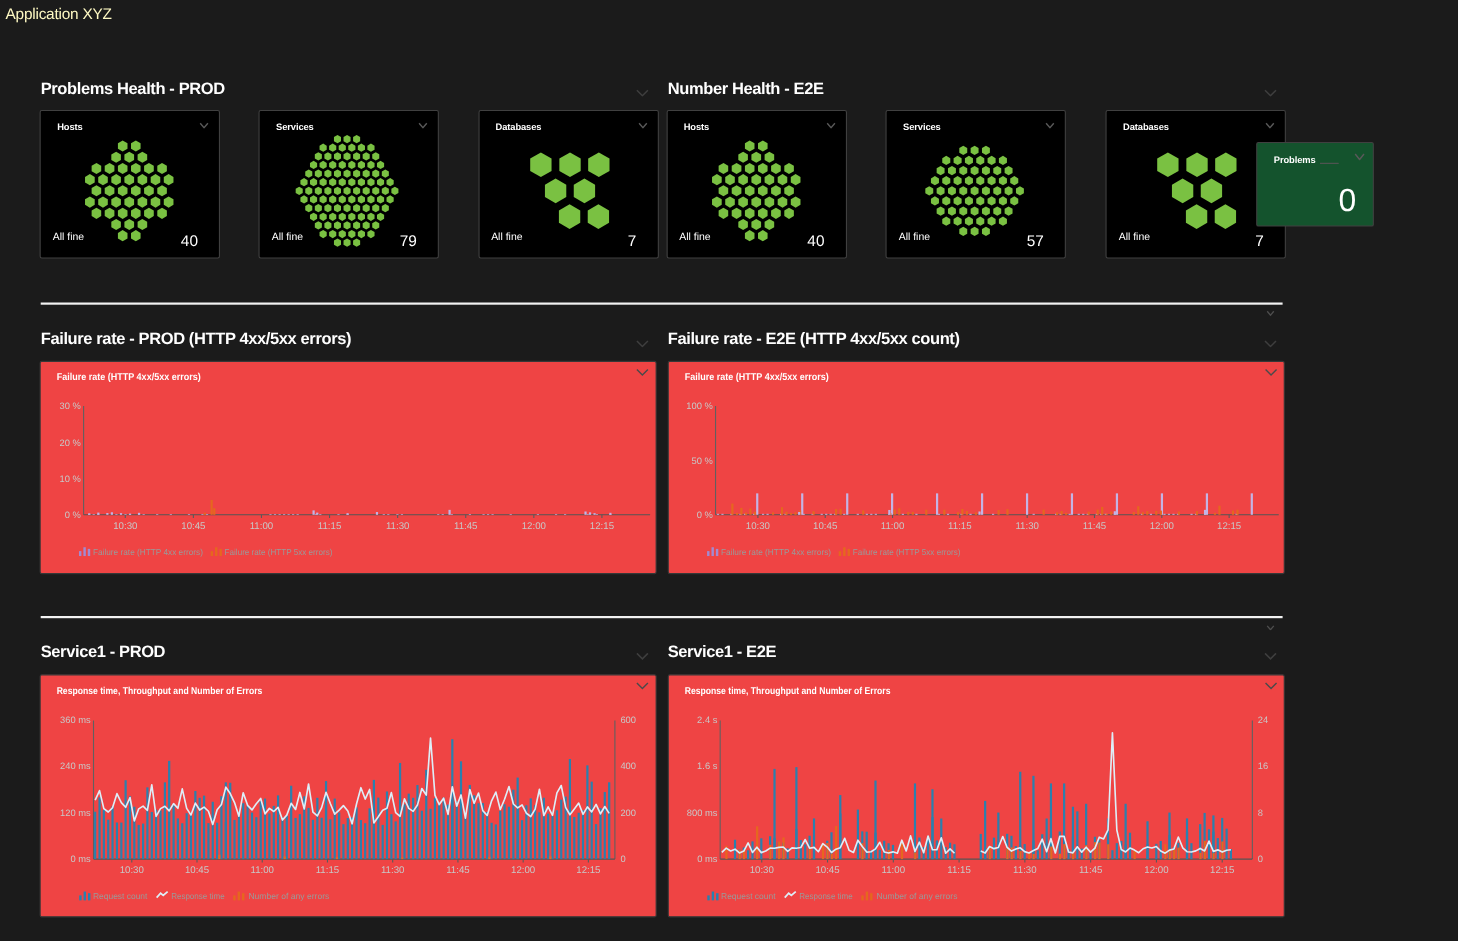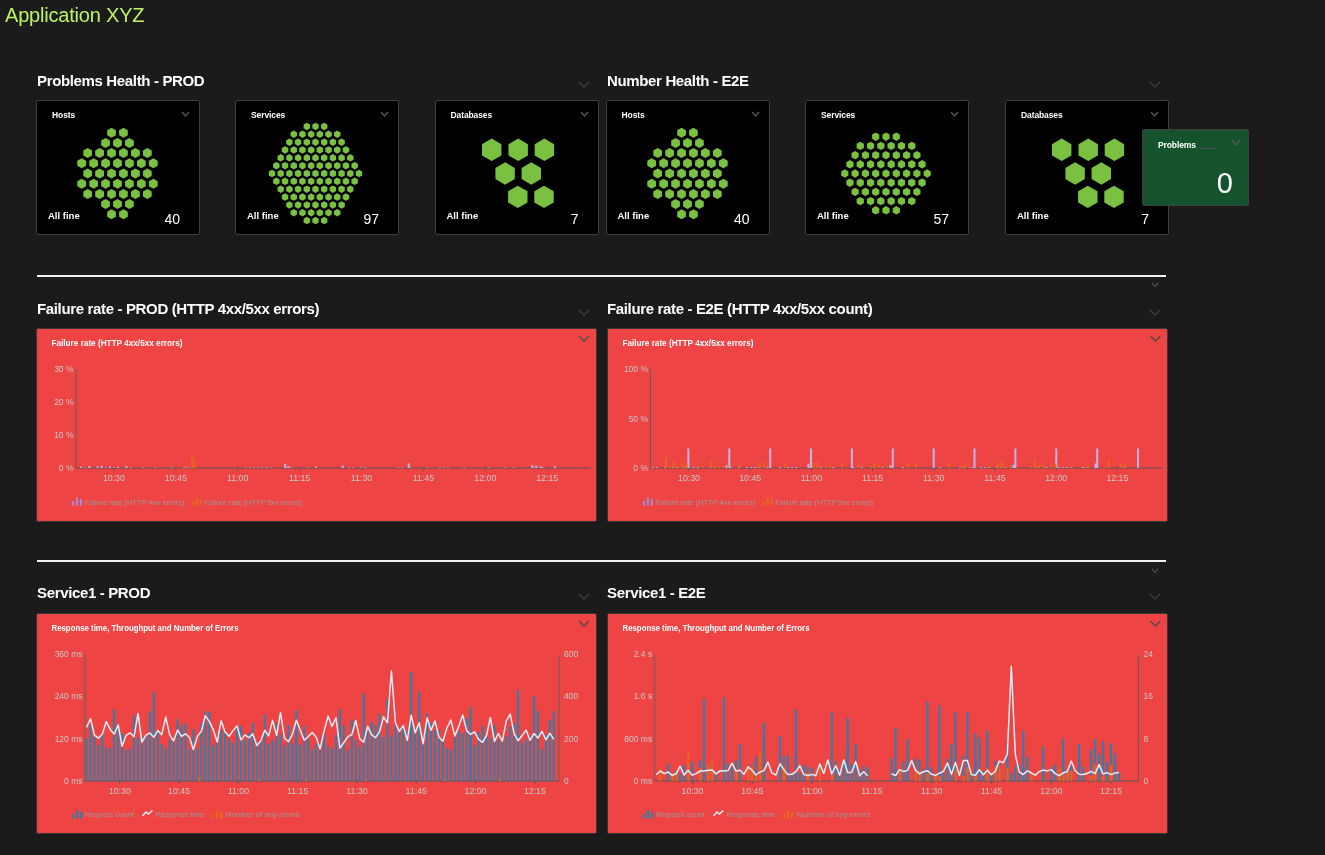--- a/index.html
+++ b/index.html
@@ -1,25 +1,25 @@
 <!DOCTYPE html>
 <html><head><meta charset="utf-8"><style>
 *{margin:0;padding:0;box-sizing:border-box}
 html,body{width:1325px;height:855px;background:#1b1b1b;font-family:"Liberation Sans",sans-serif;overflow:hidden}
 body{position:relative}
 .abs{position:absolute}
 .tile{position:absolute;background:#000000;border:1px solid #404040;border-radius:2px}
 .panel{position:absolute;background:#ef4444;border:1px solid #373737;border-radius:2px}
 .ttitle{position:absolute;left:15px;top:9px;font-size:8.5px;font-weight:bold;color:#fff;letter-spacing:-0.1px}
-.allfine{position:absolute;left:11px;bottom:13px;font-size:9.5px;font-weight:bold;color:#fff}
+.allfine{position:absolute;left:11px;bottom:13px;font-size:9.5px;font-weight:normal;color:#fff}
 .num{position:absolute;right:19px;bottom:7.5px;font-size:14px;color:#fff}
 .shead{position:absolute;font-size:15px;font-weight:bold;color:#fff;letter-spacing:-0.35px}
 .sep{position:absolute;height:2px;background:#f2f2f2}
 </style></head><body>
-<div class="abs" style="left:5px;top:4px;font-size:20px;color:#bef264;letter-spacing:-0.2px">Application XYZ</div>
+<div class="abs" style="left:5px;top:4px;font-size:14px;color:#fef9c3;letter-spacing:-0.2px">Application XYZ</div>
 <div class="shead" style="left:37px;top:72px">Problems Health - PROD</div>
 <div class="shead" style="left:607px;top:72px">Number Health - E2E</div>
 <svg style="position:absolute;left:578px;top:81px" width="12" height="7">
     <polyline points="1,1 6.0,6 11,1" fill="none" stroke="#3e3e3e" stroke-width="1.4"></polyline>
   </svg>
 <svg style="position:absolute;left:1149px;top:81px" width="12" height="7">
     <polyline points="1,1 6.0,6 11,1" fill="none" stroke="#3e3e3e" stroke-width="1.4"></polyline>
   </svg>
 <div class="tile" style="left:36px;top:100px;width:164px;height:135px">
     <div class="ttitle">Hosts</div>
@@ -171,21 +171,21 @@
       <polygon points="79.5,21.7 82.7,23.5 82.7,27.3 79.5,29.2 76.3,27.3 76.3,23.5" fill="#7ac142"></polygon>
       <polygon points="79.5,115.8 82.7,117.7 82.7,121.5 79.5,123.3 76.3,121.5 76.3,117.7" fill="#7ac142"></polygon>
       <polygon points="70.8,21.7 74.0,23.5 74.0,27.3 70.8,29.2 67.6,27.3 67.6,23.5" fill="#7ac142"></polygon>
       <polygon points="88.2,21.7 91.4,23.5 91.4,27.3 88.2,29.2 85.0,27.3 85.0,23.5" fill="#7ac142"></polygon>
       <polygon points="88.2,115.8 91.4,117.7 91.4,121.5 88.2,123.3 85.0,121.5 85.0,117.7" fill="#7ac142"></polygon>
       <polygon points="70.8,115.8 74.0,117.7 74.0,121.5 70.8,123.3 67.6,121.5 67.6,117.7" fill="#7ac142"></polygon>
       <polygon points="123.0,68.8 126.2,70.6 126.2,74.4 123.0,76.2 119.8,74.4 119.8,70.6" fill="#7ac142"></polygon>
       <polygon points="36.0,68.8 39.2,70.6 39.2,74.4 36.0,76.2 32.8,74.4 32.8,70.6" fill="#7ac142"></polygon>
     </svg>
     <div class="allfine">All fine</div>
-    <div class="num">97</div>
+    <div class="num">79</div>
   </div>
 <div class="tile" style="left:434.5px;top:100px;width:164px;height:135px">
     <div class="ttitle">Databases</div>
     <svg style="position:absolute;left:144px;top:10px" width="9" height="6">
       <polyline points="1,1 4.5,5 8,1" fill="none" stroke="#585858" stroke-width="1.3"></polyline>
     </svg>
     <svg class="abs" style="left:0;top:0" width="164" height="135">
       <polygon points="55.7,37.6 65.4,43.2 65.4,54.4 55.7,60.0 46.0,54.4 46.0,43.2" fill="#7ac142"></polygon>
       <polygon points="82.2,37.6 91.9,43.2 91.9,54.4 82.2,60.0 72.5,54.4 72.5,43.2" fill="#7ac142"></polygon>
       <polygon points="108.4,37.6 118.1,43.2 118.1,54.4 108.4,60.0 98.7,54.4 98.7,43.2" fill="#7ac142"></polygon>

